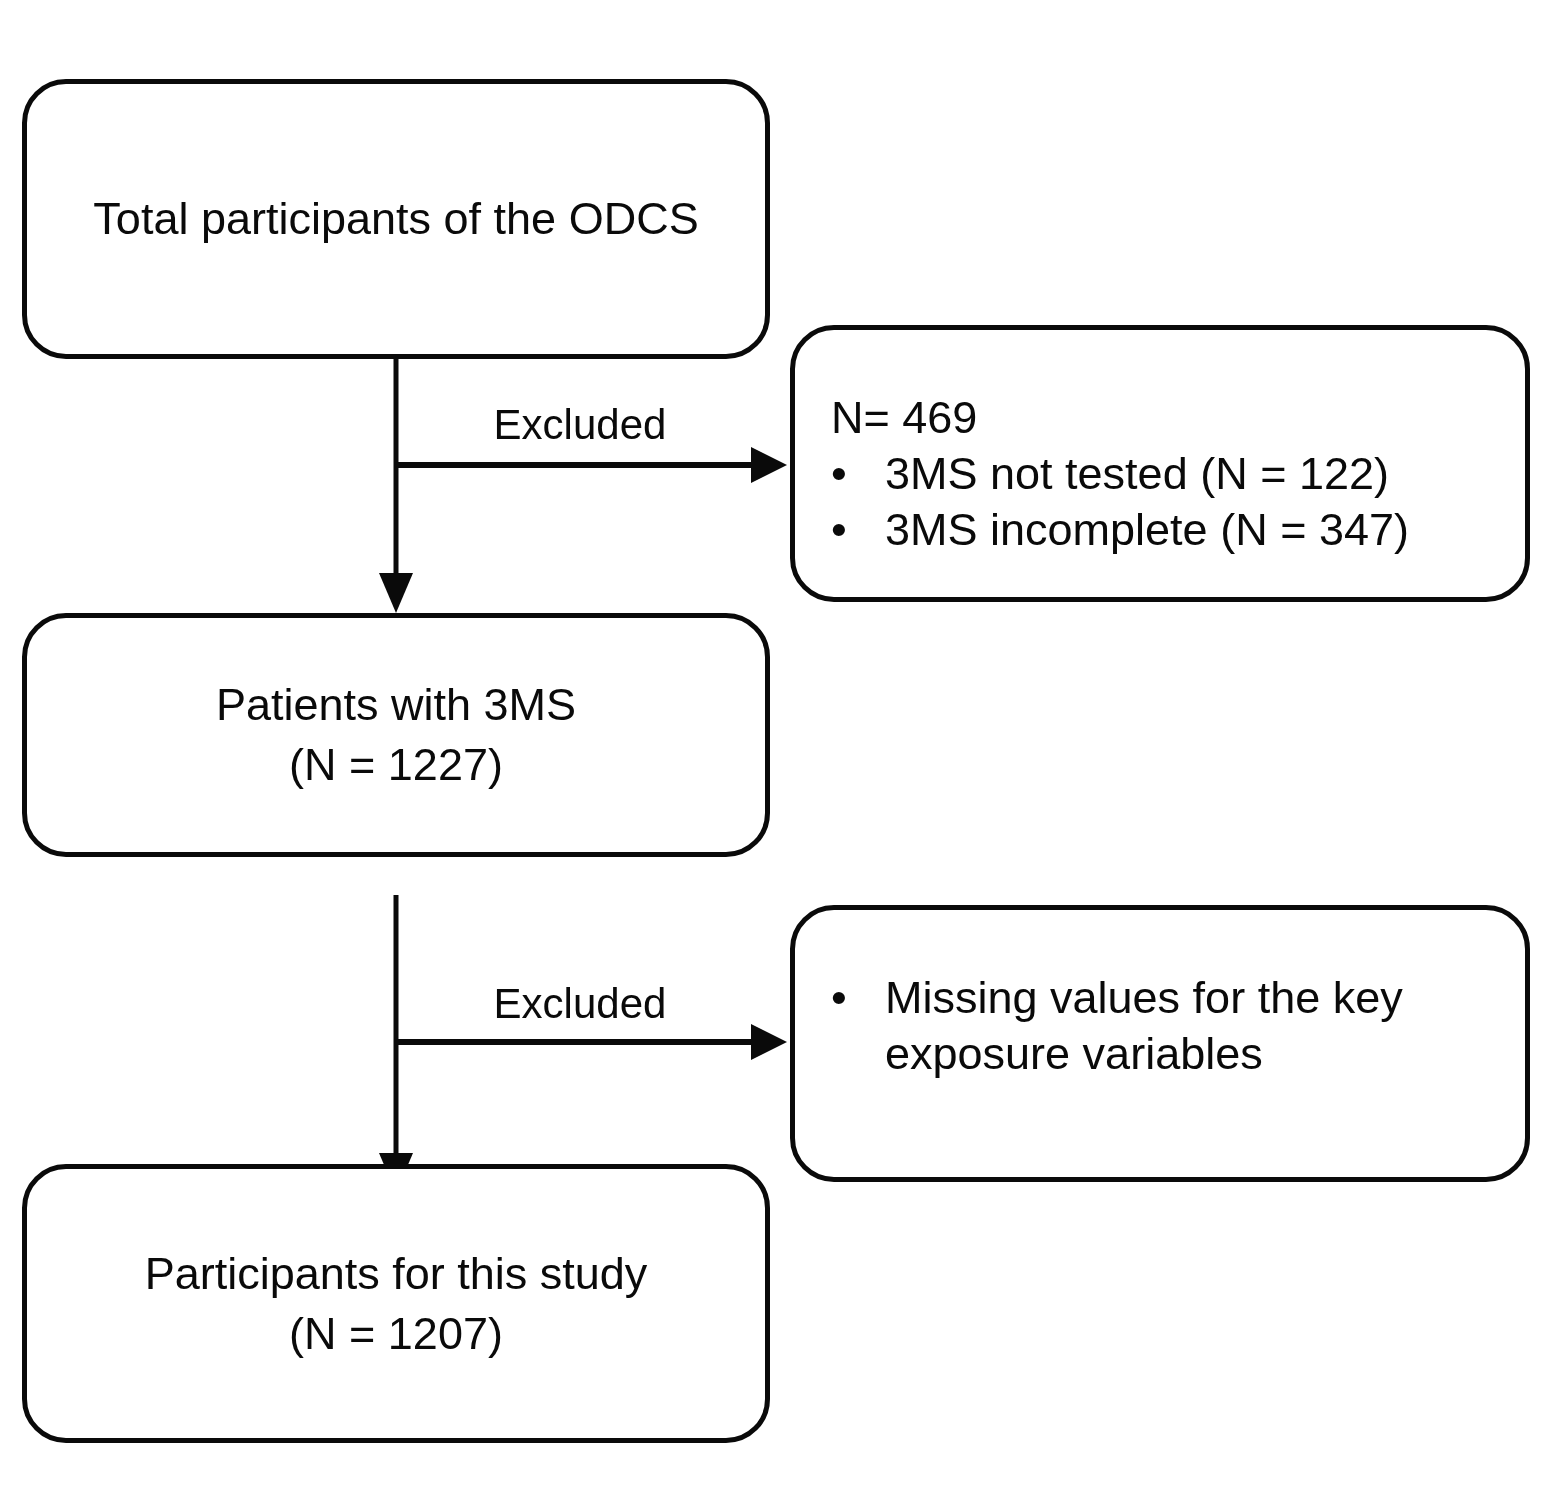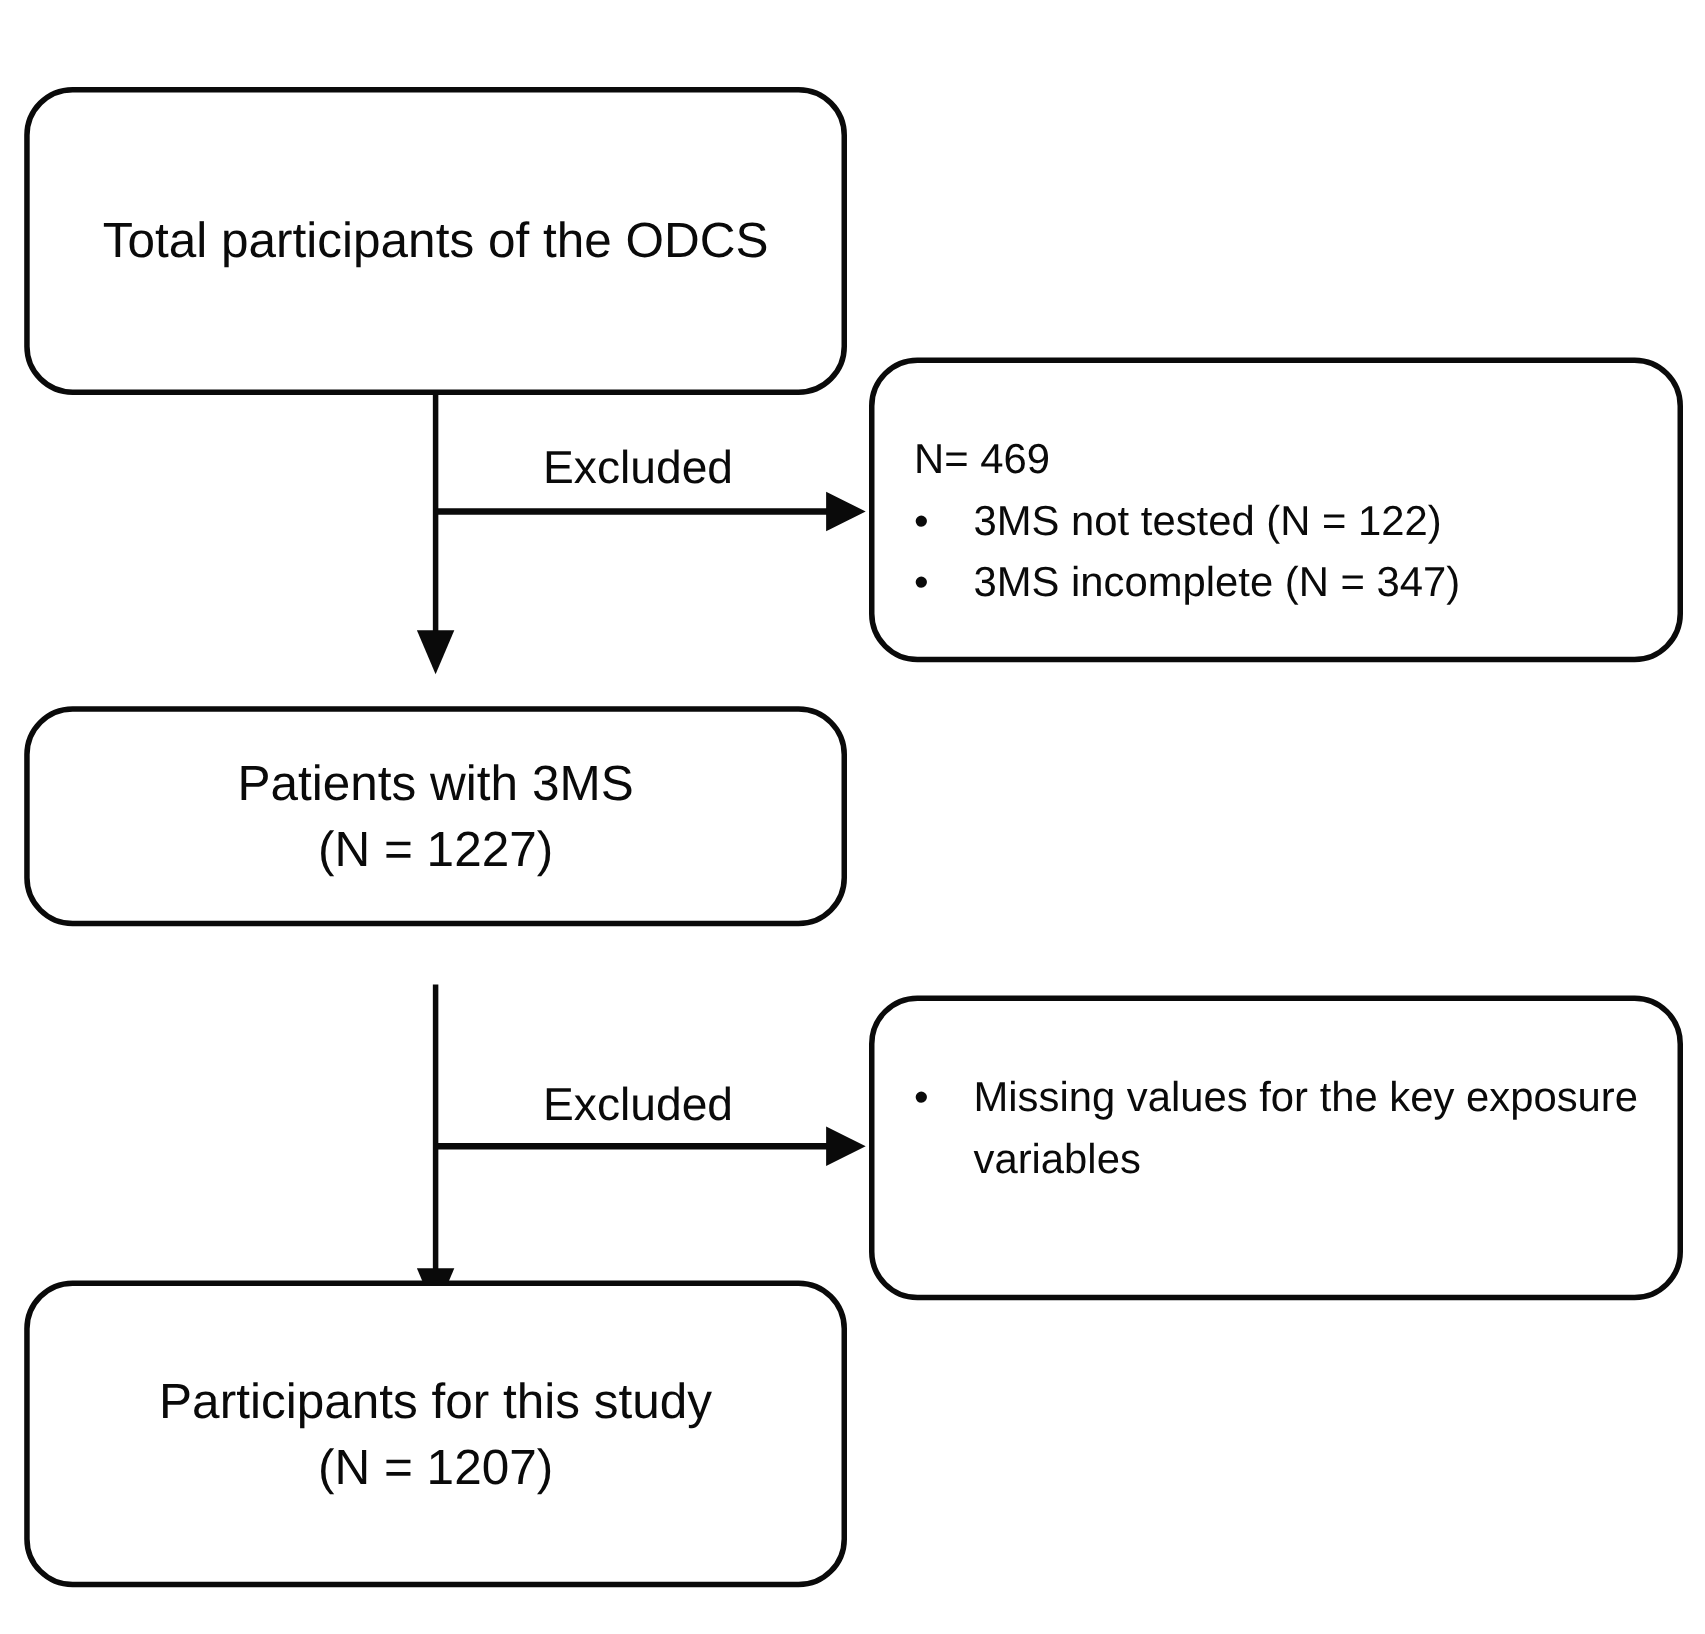--- a/index.html
+++ b/index.html
@@ -30,27 +30,27 @@
     width: 748px;
     display: flex;
     flex-direction: column;
     align-items: center;
     justify-content: center;
     text-align: center;
     font-size: 45px;
     line-height: 60px;
   }
   #box-top    { top: 34px;   height: 280px; margin-top: 45px; }
-  #box-middle { top: 642px;  height: 200px; }
+  #box-middle { top: 613px;  height: 244px; }
   #box-bottom { top: 1164px; height: 279px; }
   .excbox {
     left: 790px;
     width: 740px;
     height: 277px;
-    font-size: 38px;
+    font-size: 45px;
     line-height: 56px;
     padding: 60px 28px 0 36px;
   }
   #box-excluded-1 { top: 325px; }
   #box-excluded-2 { top: 905px; }
   .bullet-row { display: flex; align-items: flex-start; }
   .bullet-glyph { flex: 0 0 54px; }
   .bullet-text { flex: 1; }
   .arrow-label {
     position: absolute;

